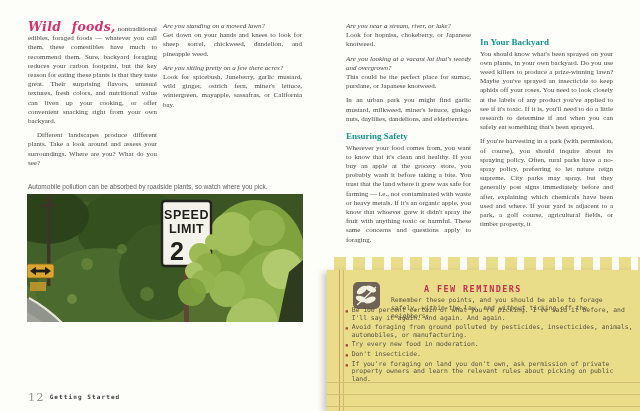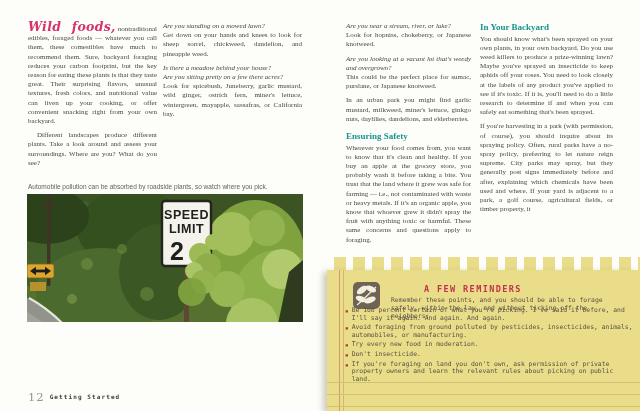--- a/index.html
+++ b/index.html
@@ -15,21 +15,21 @@
   .a{margin-top:0;}
   .indent{text-indent:9px;margin-top:0;}
   .lead{
     font-family:"DejaVu Serif", serif;font-style:italic;font-weight:bold;
     font-size:12.5px;color:var(--script_pink,#d5336e);letter-spacing:.3px;padding-right:2px;
   }
   h3.teal{
     margin:7px 0 2.5px 0;font-size:9px;line-height:10px;font-weight:bold;
     color:var(--heading_teal,#17948c);text-align:left;font-family:"Liberation Serif",serif;
   }
-  h3.first{margin-top:0;}
+  h3.first{margin-top:15px;}
   .caption{
     position:absolute;left:28px;top:183px;width:280px;
     font-family:"Liberation Sans",sans-serif;font-size:6.5px;color:#616160;
   }
   .photo{
     position:absolute;left:27px;top:194px;width:276px;height:128px;overflow:hidden;
   }
   .photo svg{display:block;}
   .footer{position:absolute;left:28px;top:387px;white-space:nowrap;}
   .pagenum{font-family:"DejaVu Serif",serif;font-size:11.5px;color:#939390;letter-spacing:1px;}
@@ -87,21 +87,20 @@
 <body>
 
 <div class="col" style="left:28px;top:22px;width:129px;">
   <p><span class="lead">Wild foods,</span><span>nontraditional edibles, foraged foods — whatever you call them, these comestibles have much to recommend them. Sure, backyard foraging reduces your carbon footprint, but the key reason for eating these plants is that they taste great. Their surprising flavors, unusual textures, fresh colors, and nutritional value can liven up your cooking, or offer convenient snacking right from your own backyard.</span></p>
   <p class="indent">Different landscapes produce different plants. Take a look around and assess your surroundings. Where are you? What do you see?</p>
 </div>
 
 <div class="col" style="left:163px;top:22px;width:139px;">
   <p class="q">Are you standing on a mowed lawn?</p>
   <p class="a">Get down on your hands and knees to look for sheep sorrel, chickweed, dandelion, and pineapple weed.</p>
-  <p class="q">Is there a meadow behind your house?</p>
   <p class="q">Are you sitting pretty on a few there acres?</p>
   <p class="a">Look for spicebush, Juneberry, garlic mustard, wild ginger, ostrich fern, miner's lettuce, wintergreen, mayapple, sassafras, or California bay.</p>
 </div>
 
 <div class="caption">Automobile pollution can be absorbed by roadside plants, so watch where you pick.</div>
 
 <div class="photo">
   <svg width="276" height="178" viewBox="0 0 276 178">
     <rect width="276" height="178" fill="#55702f"></rect>
     <rect width="276" height="46" fill="#3c5423"></rect>

